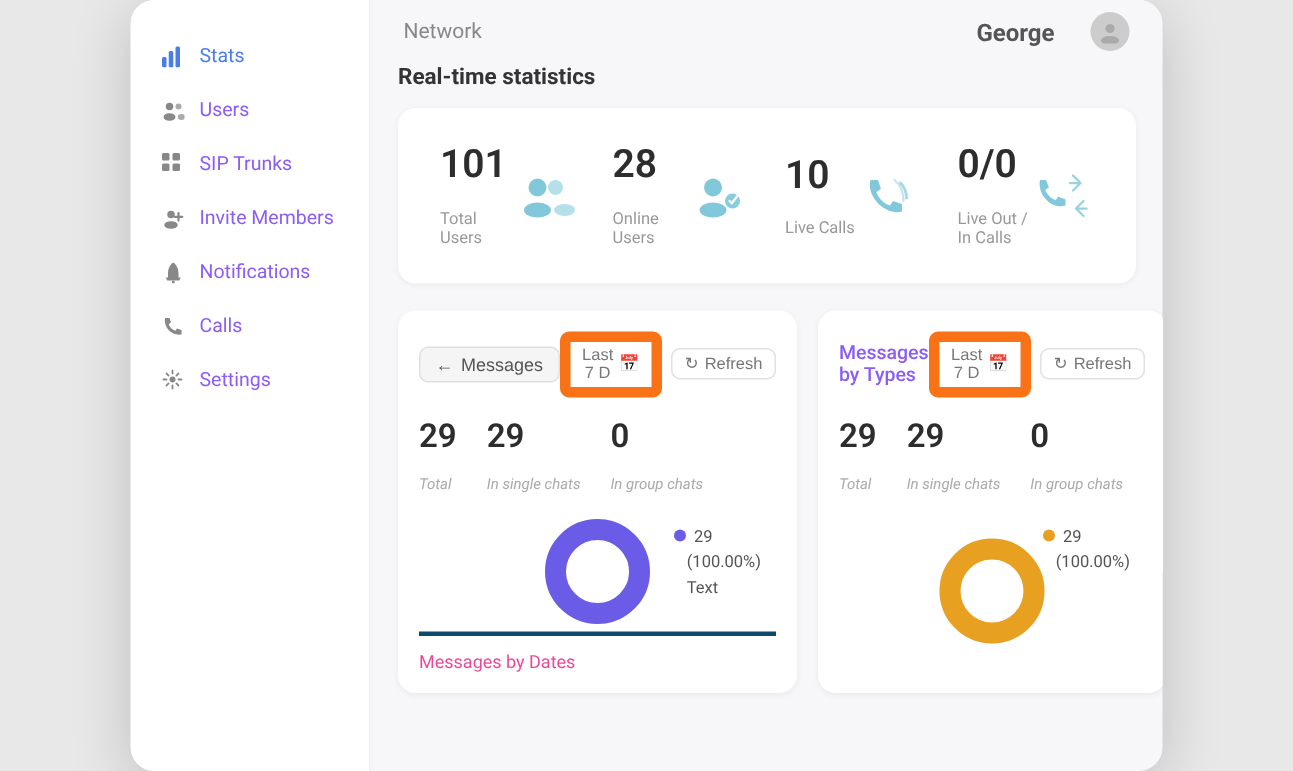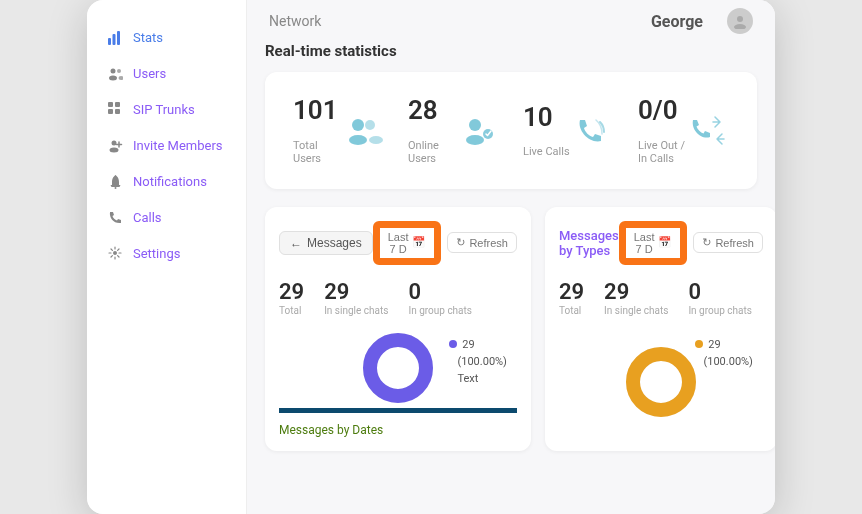--- a/index.html
+++ b/index.html
@@ -219,21 +219,22 @@
     }
     .msg-stat {}
     .msg-stat-number {
       font-size: 22px;
       font-weight: 600;
       color: #2d2d2d;
     }
     .msg-stat-label {
       font-size: 10px;
       color: #aaa;
-      margin-top: 1px;
+      margin-top: 14px;
+      font-style: italic;
     }
     .chart-area {
       flex: 1;
       display: flex;
       align-items: center;
       justify-content: center;
       position: relative;
     }
     .donut-chart {
       position: relative;
@@ -260,23 +261,23 @@
       color: #555;
     }
     .legend-dot {
       width: 8px;
       height: 8px;
       border-radius: 50%;
     }
     .panel-footer {
       margin-top: auto;
       padding-top: 10px;
-      border-top: 5px solid #0c4a6e;
+      border-top: 3px solid #0c4a6e;
       font-size: 12px;
-      color: #4d7c0f;
+      color: #ec4899;
     }
     
     svg { display: block; }
   </style>
 </head>
 <body>
 
 <div class="app-container">
 
   <nav class="sidebar">

